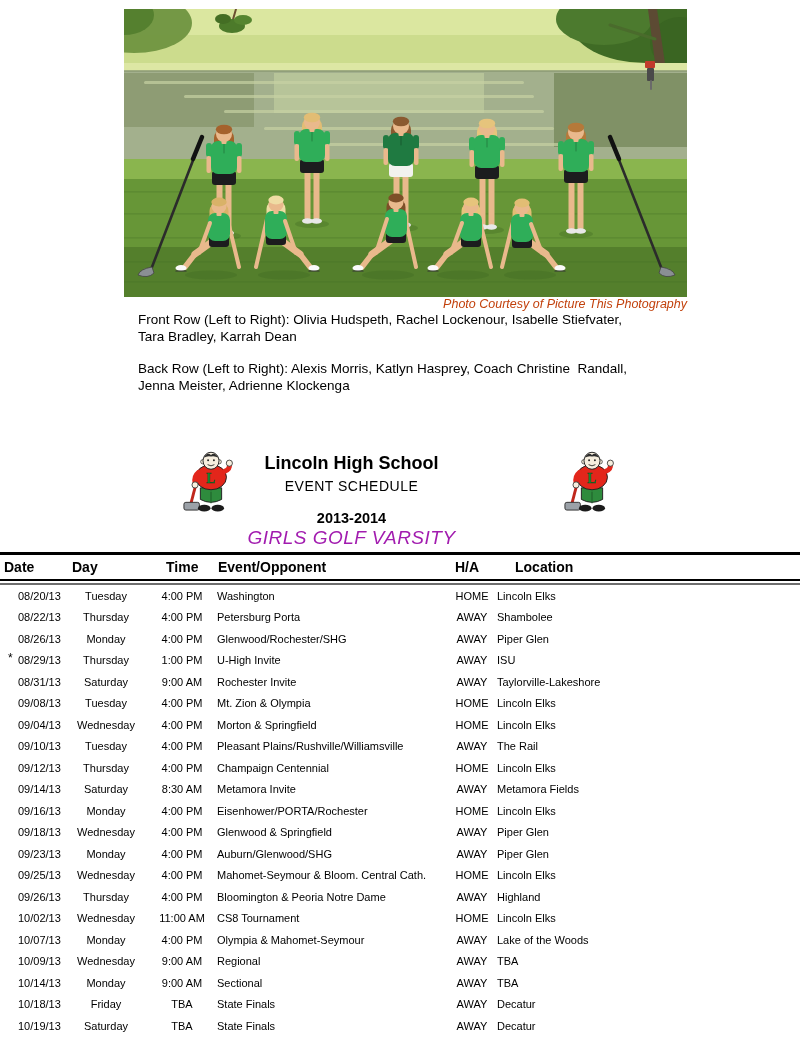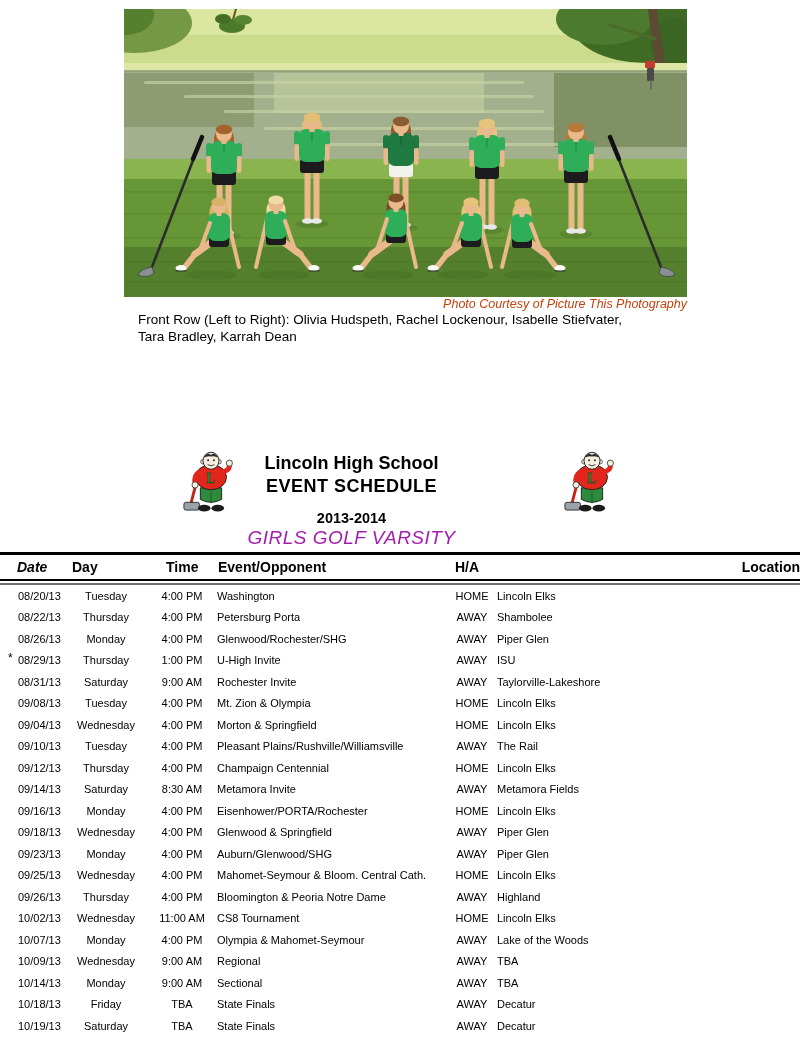--- a/index.html
+++ b/index.html
@@ -17,35 +17,35 @@
   .roster p{margin:0 0 16px 0;white-space:pre-wrap;}
 
   
   .mascot{position:absolute;top:449px;width:58px;height:68px;}
   .mascot svg{width:58px;height:68px;display:block;}
   .mascot-left{left:182px;}
   .mascot-right{left:563px;}
 
   .titles{position:absolute;left:0;top:452px;width:703px;text-align:center;}
   .school{font-size:18px;font-weight:bold;line-height:22px;}
-  .event-title{font-size:18px;font-weight:bold;line-height:25px;letter-spacing:.5px;}
+  .event-title{font-size:14px;font-weight:normal;line-height:25px;letter-spacing:.5px;}
   .season{margin-top:11px;font-size:14.5px;font-weight:bold;line-height:17px;}
   .team{font-size:19px;font-style:italic;line-height:22px;letter-spacing:.5px;color:#a21caf;}
 
   
   .sched{position:absolute;left:0;top:552px;width:800px;}
   .thead{display:flex;align-items:center;border-top:3px solid #000;height:24px;
          font-weight:bold;font-size:14px;}
   .thead span{display:block;box-sizing:border-box;}
-  .h-date{width:64px;padding-left:17px;font-style:italic;}
+  .h-date{width:64px;padding-left:4px;}
   .h-day{width:84px;padding-left:8px;}
   .h-time{width:68px;padding-left:18px;}
   .h-event{width:234px;padding-left:2px;}
   .h-ha{width:44px;padding-left:5px;}
-  .h-loc{flex:1;padding-left:21px;text-align:right;}
+  .h-loc{flex:1;padding-left:21px;}
   .div1{height:2px;background:#000;}
   .div2{height:2px;background:#fff;}
   .div3{height:2px;background:#6e6e6e;}
   .tbody{padding-top:0;}
   .row{position:relative;display:flex;align-items:center;height:21.5px;font-size:11px;color:#000;}
   .row span{display:block;box-sizing:border-box;white-space:nowrap;}
   .c-note{position:absolute;left:8px;top:3px;width:10px;font-size:12px;line-height:10px;}
   .c-date{width:64px;padding-left:18px;}
   .c-day{width:84px;text-align:center;}
   .c-time{width:68px;text-align:center;}
@@ -247,20 +247,22 @@
         <circle cx="398" cy="198" r="7.5" fill="#e9b98c"></circle>
         <ellipse cx="398" cy="194" rx="7.7" ry="4.4" fill="#e2bd74" opacity="1"></ellipse>
       </svg>
   </div>
 
   <div class="credit">Photo Courtesy of Picture This Photography</div>
 
   <div class="roster">
     <p>Front Row (Left to Right): Olivia Hudspeth, Rachel Lockenour, Isabelle Stiefvater,
 Tara Bradley, Karrah Dean</p>
+    <p>Back Row (Left to Right): Alexis Morris, Katlyn Hasprey, Coach Christine  Randall,
+Jenna Meister, Adrienne Klockenga</p>
   </div>
 
   <div class="mascot mascot-left">
     <svg viewBox="0 0 60 70">
       <line x1="14.5" y1="36" x2="9" y2="57" stroke="#c0271c" stroke-width="3"></line>
       <rect x="2" y="55" width="16" height="8" rx="2" fill="#9ba1a8" stroke="#333" stroke-width="1"></rect>
       <ellipse cx="23" cy="61" rx="6.5" ry="3.5" fill="#1b1b1b"></ellipse>
       <ellipse cx="37" cy="61" rx="6.5" ry="3.5" fill="#1b1b1b"></ellipse>
       <path d="M19,40 h22 v12 q-11,6 -22,0 Z" fill="#2e8b3d" stroke="#222" stroke-width="1"></path>
       <line x1="30" y1="44" x2="30" y2="56" stroke="#1d5c28" stroke-width="1"></line>

